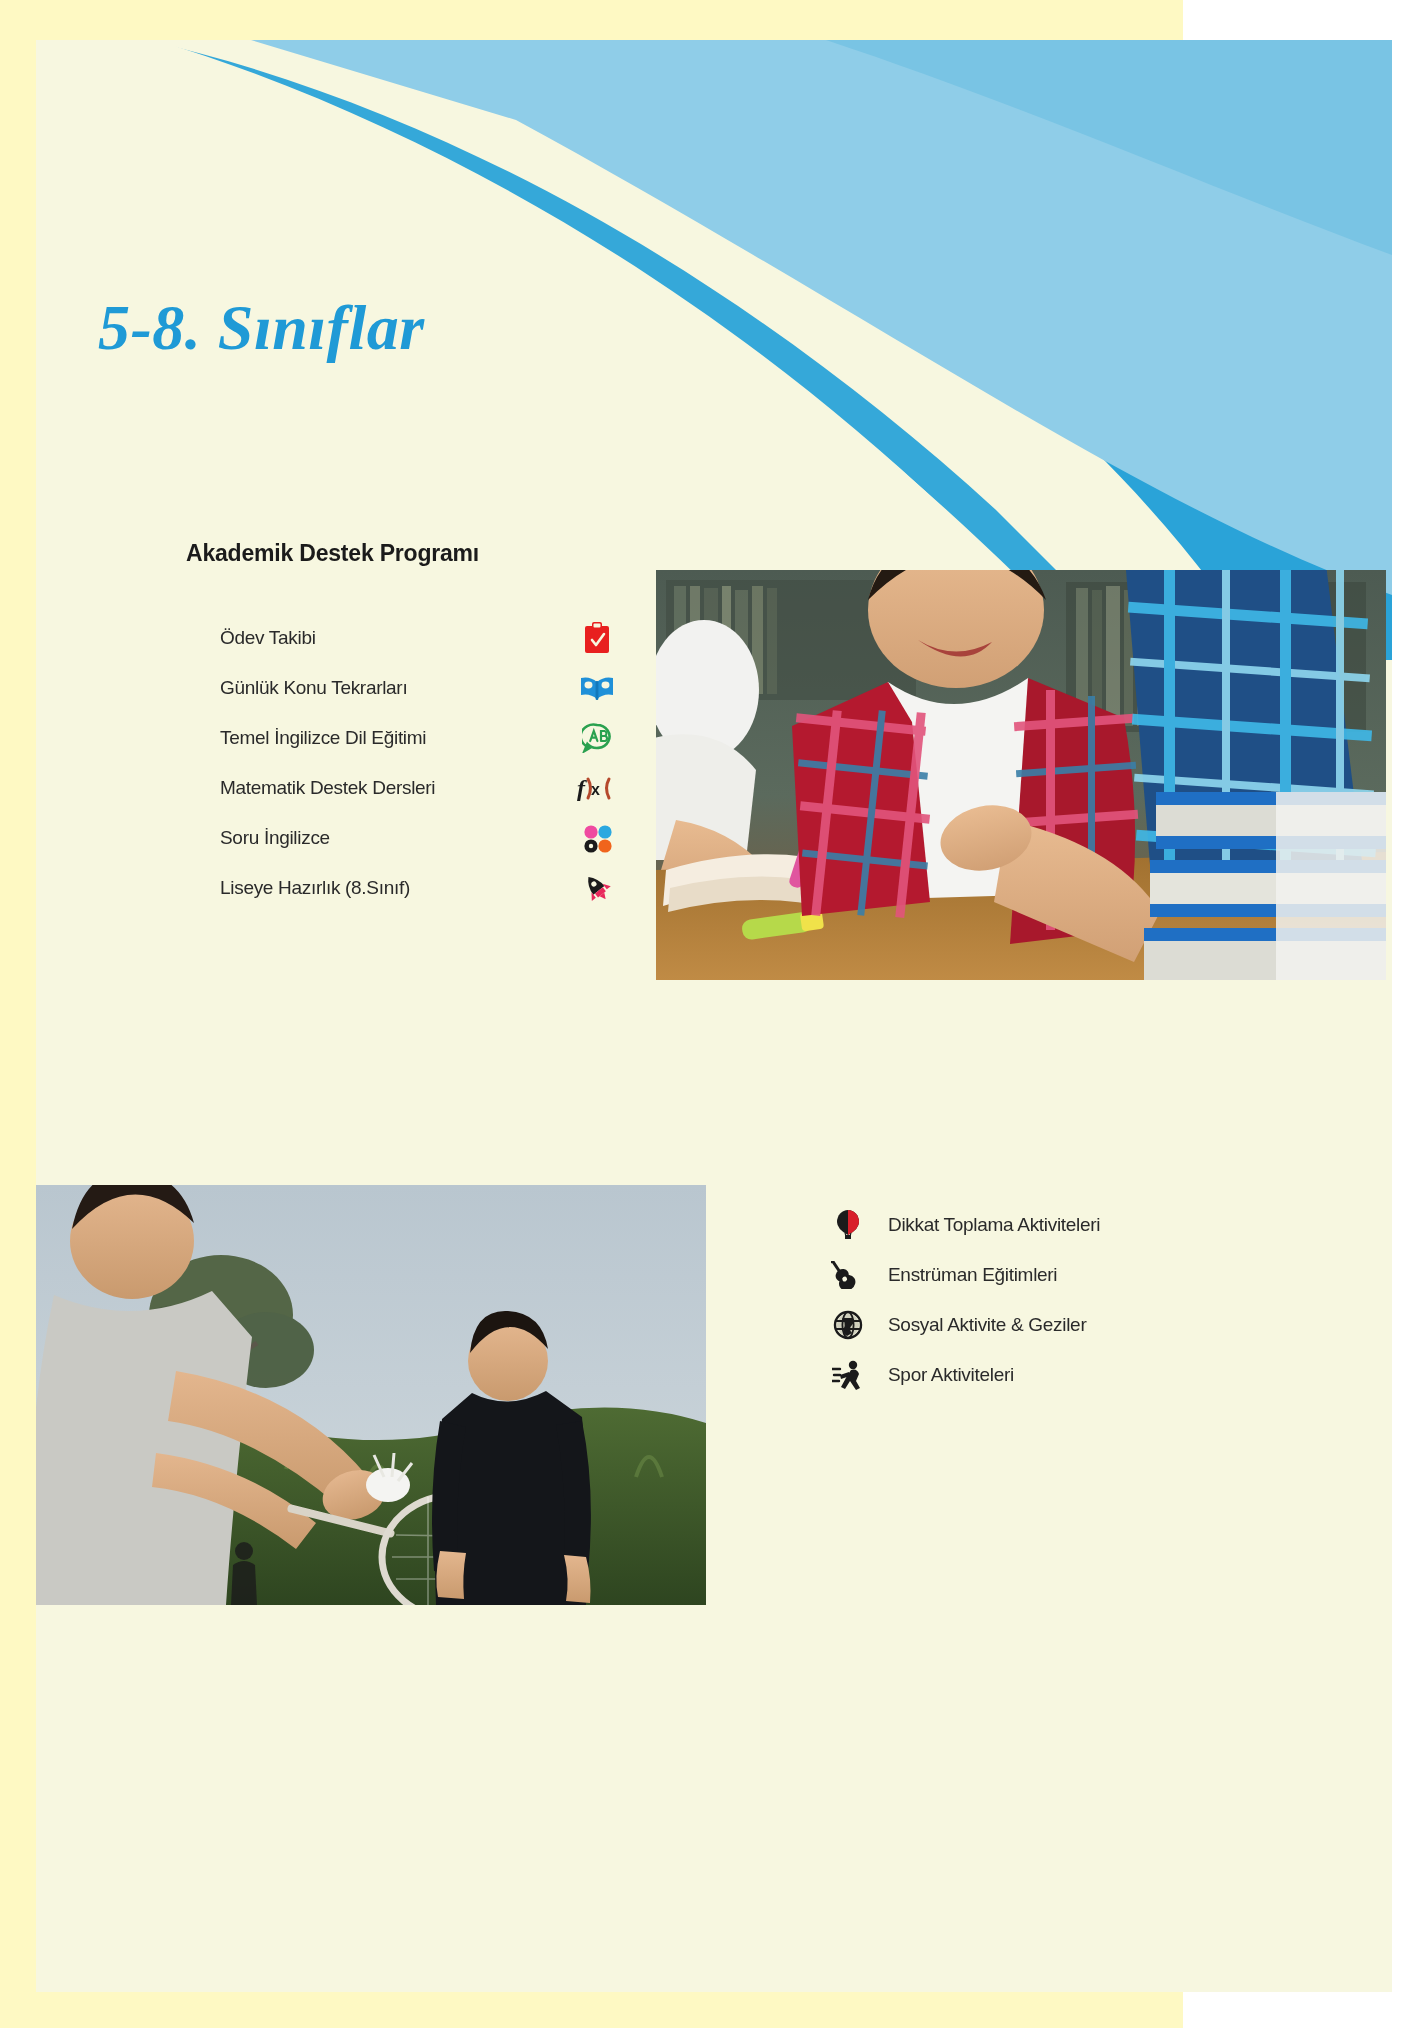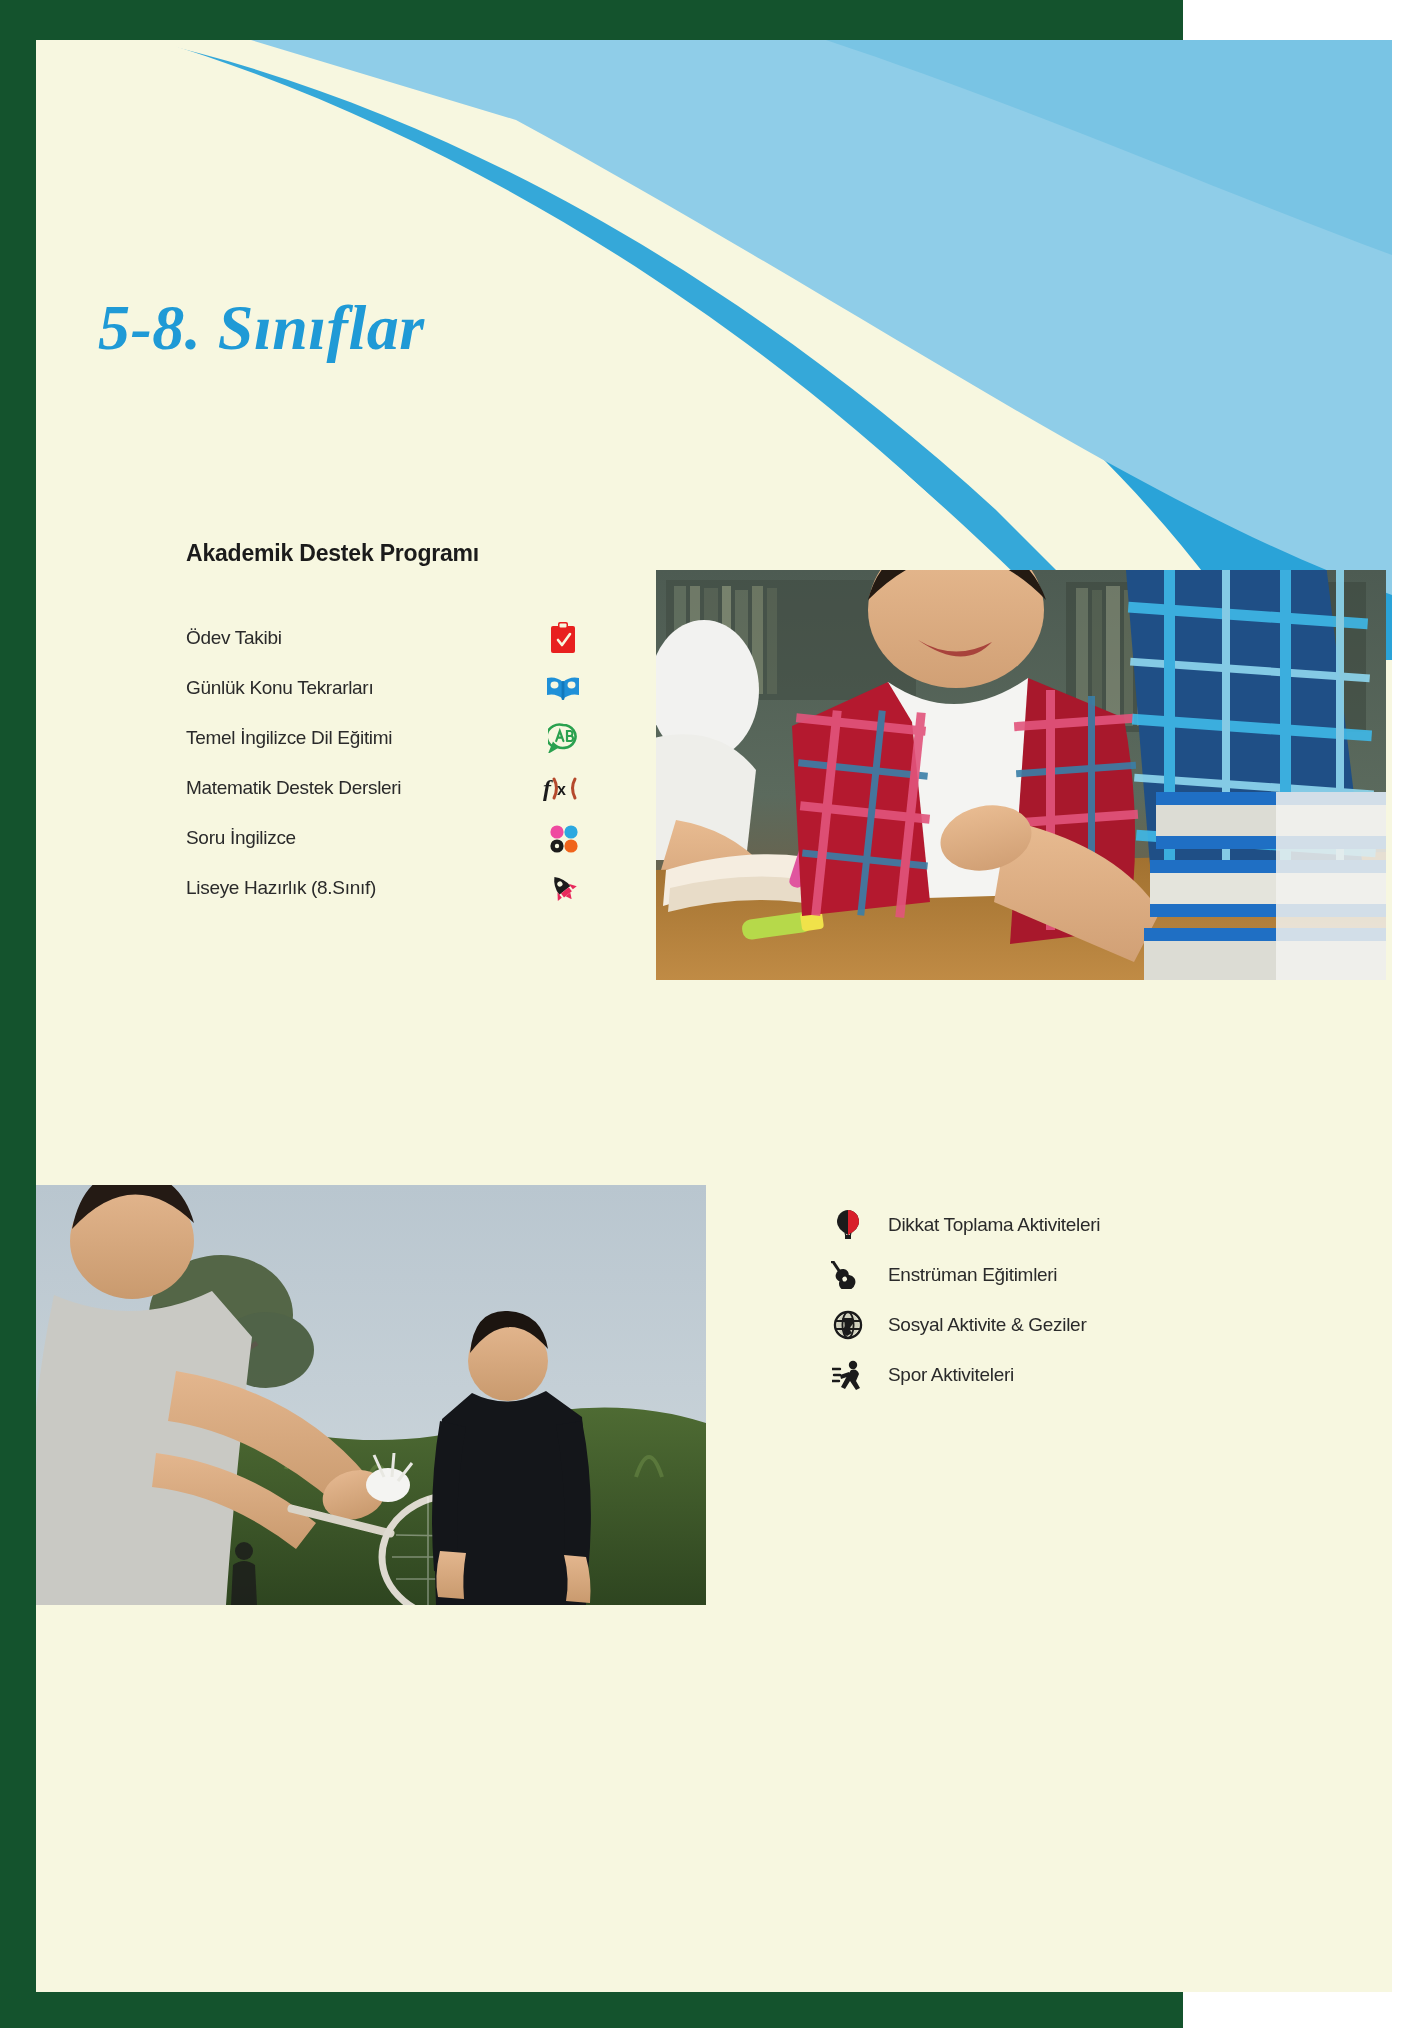--- a/index.html
+++ b/index.html
@@ -13,21 +13,21 @@
     font-family: "Liberation Sans", sans-serif;
     overflow: hidden;
   }
 
   
   #page-root {
     position: absolute;
     left: 0; top: 0;
     width: 1183px;
     height: 2028px;
-    background: #14532d;
+    background: #fef9c3;
   }
 
   #page-sheet {
     position: absolute;
     left: 36px;
     top: 40px;
     width: 1356px;
     height: 1952px;
     background: #f7f7e0;
     overflow: hidden;
@@ -86,20 +86,21 @@
     padding: 0;
   }
 
   
   .feature-row-lr {
     display: flex;
     align-items: center;
     justify-content: space-between;
     height: 50px;
     width: 398px;
+    margin-left: 34px;
   }
   .feature-row-lr .feature-label {
     font-size: 19px;
     color: #2a2a2a;
     letter-spacing: -0.3px;
     white-space: nowrap;
   }
   .feature-row-lr .feature-icon {
     width: 42px;
     height: 36px;

